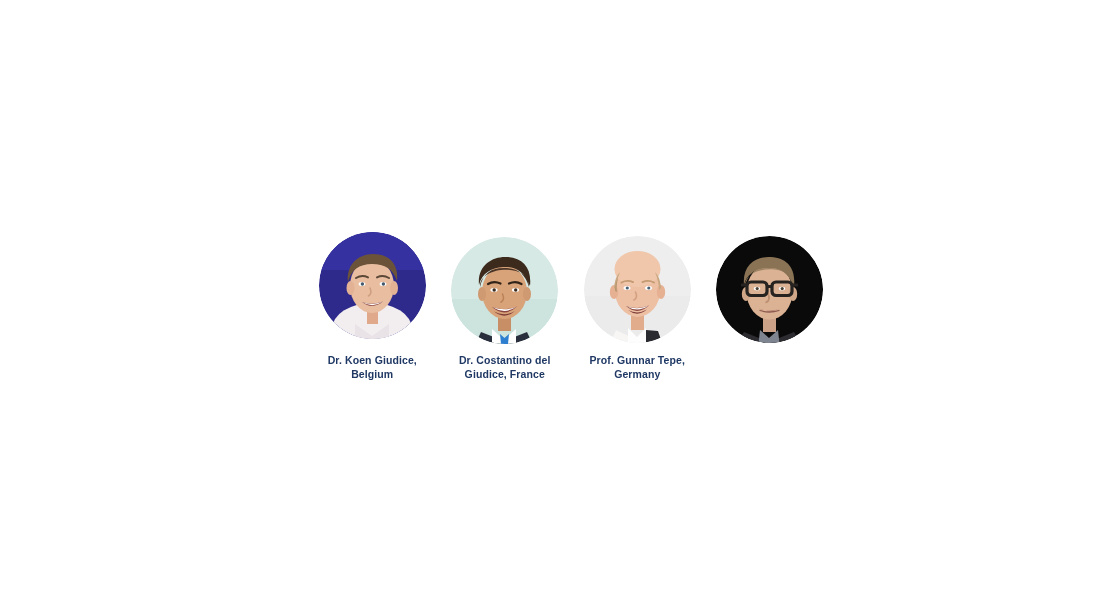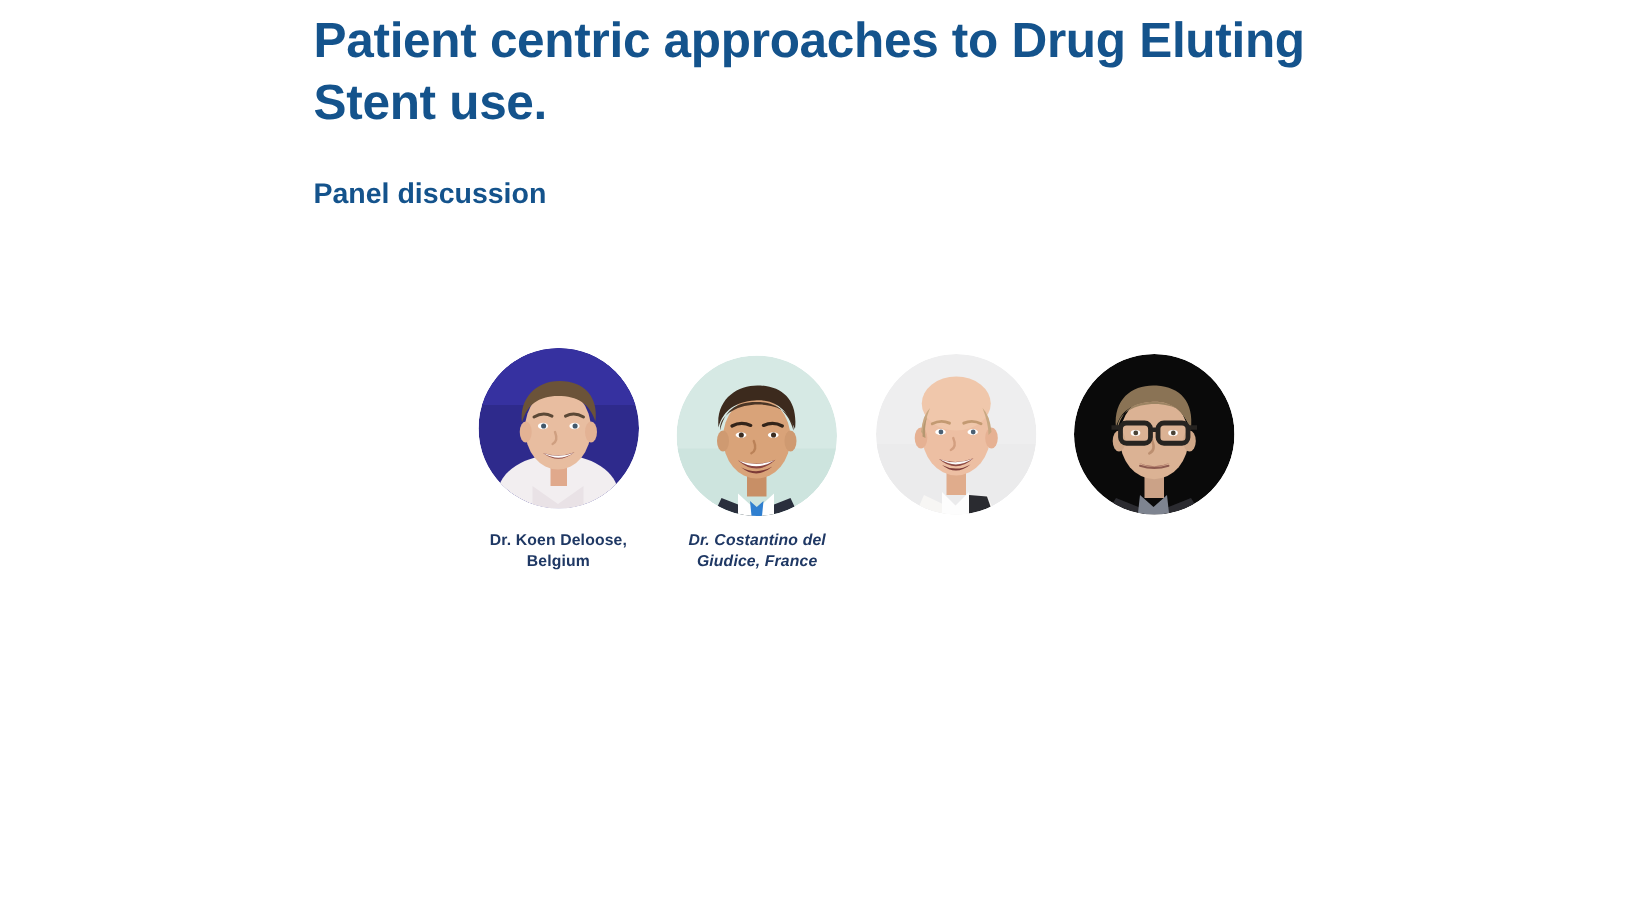--- a/index.html
+++ b/index.html
@@ -84,36 +84,31 @@
     line-height: 13.5px;
     font-weight: bold;
     color: #1f3864;
     text-align: center;
     letter-spacing: 0.1px;
     width: 125px;
   }
 
   
   .p-2 .avatar { margin-top: 5px; }
-  .p-2 .panelist-name { margin-top: 10px; font-style: italic; }
+  .p-2 .panelist-name { margin-top: 10px; }
   .p-3 .avatar { margin-top: 4px; }
   .p-3 .panelist-name { margin-top: 11px; }
   .p-4 .avatar { margin-top: 4px; }
   .p-4 .panelist-name { margin-top: 11px; }
 </style>
 </head>
 <body>
 
 <div class="slide">
 
-  <div class="title-block">
-    <h1 class="slide-title">Patient centric approaches to Drug Eluting
-Stent use.</h1>
-    <h2 class="slide-subtitle">Panel discussion</h2>
-  </div>
 
   <div class="panelists">
 
     <div class="panelist p-1">
       <div class="avatar">
         <svg viewBox="0 0 107 107" xmlns="http://www.w3.org/2000/svg" aria-hidden="true">
           <defs>
             <clipPath id="c1">
                 <circle cx="53.5" cy="53.5" r="53.5"></circle>
               </clipPath>
@@ -134,21 +129,21 @@
             <circle cx="43.4" cy="52" r="1.7" fill="#42586b"></circle>
             <circle cx="64.4" cy="52" r="1.7" fill="#42586b"></circle>
             <path d="M37 46 q6 -3.6 12 -0.6" stroke="#5b4836" stroke-width="2" fill="none" stroke-linecap="round"></path>
             <path d="M58 45.4 q6 -3 12 0.6" stroke="#5b4836" stroke-width="2" fill="none" stroke-linecap="round"></path>
             <path d="M51 56 q2.4 6 -1.6 8" stroke="#cf9f80" stroke-width="1.6" fill="none" stroke-linecap="round"></path>
             <path d="M43 70 q10.5 8 21 -0.5 q-10.5 4 -21 0.5 Z" fill="#8f4c46"></path>
             <path d="M43.4 70.2 q10.3 3.6 20.2 -0.4 q-10 6.5 -20.2 0.4 Z" fill="#ffffff"></path>
           </g>
         </svg>
       </div>
-      <div class="panelist-name">Dr. Koen Deloose,
+      <div class="panelist-name">Dr. Koen Giudice,
 Belgium</div>
     </div>
 
     <div class="panelist p-2">
       <div class="avatar">
         <svg viewBox="0 0 107 107" xmlns="http://www.w3.org/2000/svg" aria-hidden="true">
           <defs>
             <clipPath id="c2">
                 <circle cx="53.5" cy="53.5" r="53.5"></circle>
               </clipPath>
@@ -210,20 +205,22 @@
             <circle cx="64.8" cy="52" r="1.6" fill="#4b6073"></circle>
             <path d="M37.5 46.5 q5.8 -3 11.5 -0.4" stroke="#c39a72" stroke-width="1.9" fill="none" stroke-linecap="round"></path>
             <path d="M58.5 46.1 q5.8 -2.6 11.5 0.4" stroke="#c39a72" stroke-width="1.9" fill="none" stroke-linecap="round"></path>
             <path d="M51.5 56 q2.6 6 -1.6 8" stroke="#d39f80" stroke-width="1.6" fill="none" stroke-linecap="round"></path>
             <path d="M42 70 q11.5 10 23 -0.5 q-11.5 4.6 -23 0.5 Z" fill="#8d4a43"></path>
             <path d="M42.6 70.2 q11 4.2 21.8 -0.4 q-10.9 7.4 -21.8 0.4 Z" fill="#fbfbfb"></path>
             <path d="M44 74 q9.5 5 19 -0.4 q-9.5 8 -19 0.4 Z" fill="#7e3d39"></path>
           </g>
         </svg>
       </div>
+      <div class="panelist-name">Prof. Gunnar Tepe,
+Germany</div>
     </div>
 
     <div class="panelist p-4">
       <div class="avatar">
         <svg viewBox="0 0 107 107" xmlns="http://www.w3.org/2000/svg" aria-hidden="true">
           <defs>
             <clipPath id="c4">
                 <circle cx="53.5" cy="53.5" r="53.5"></circle>
               </clipPath>
           </defs>

